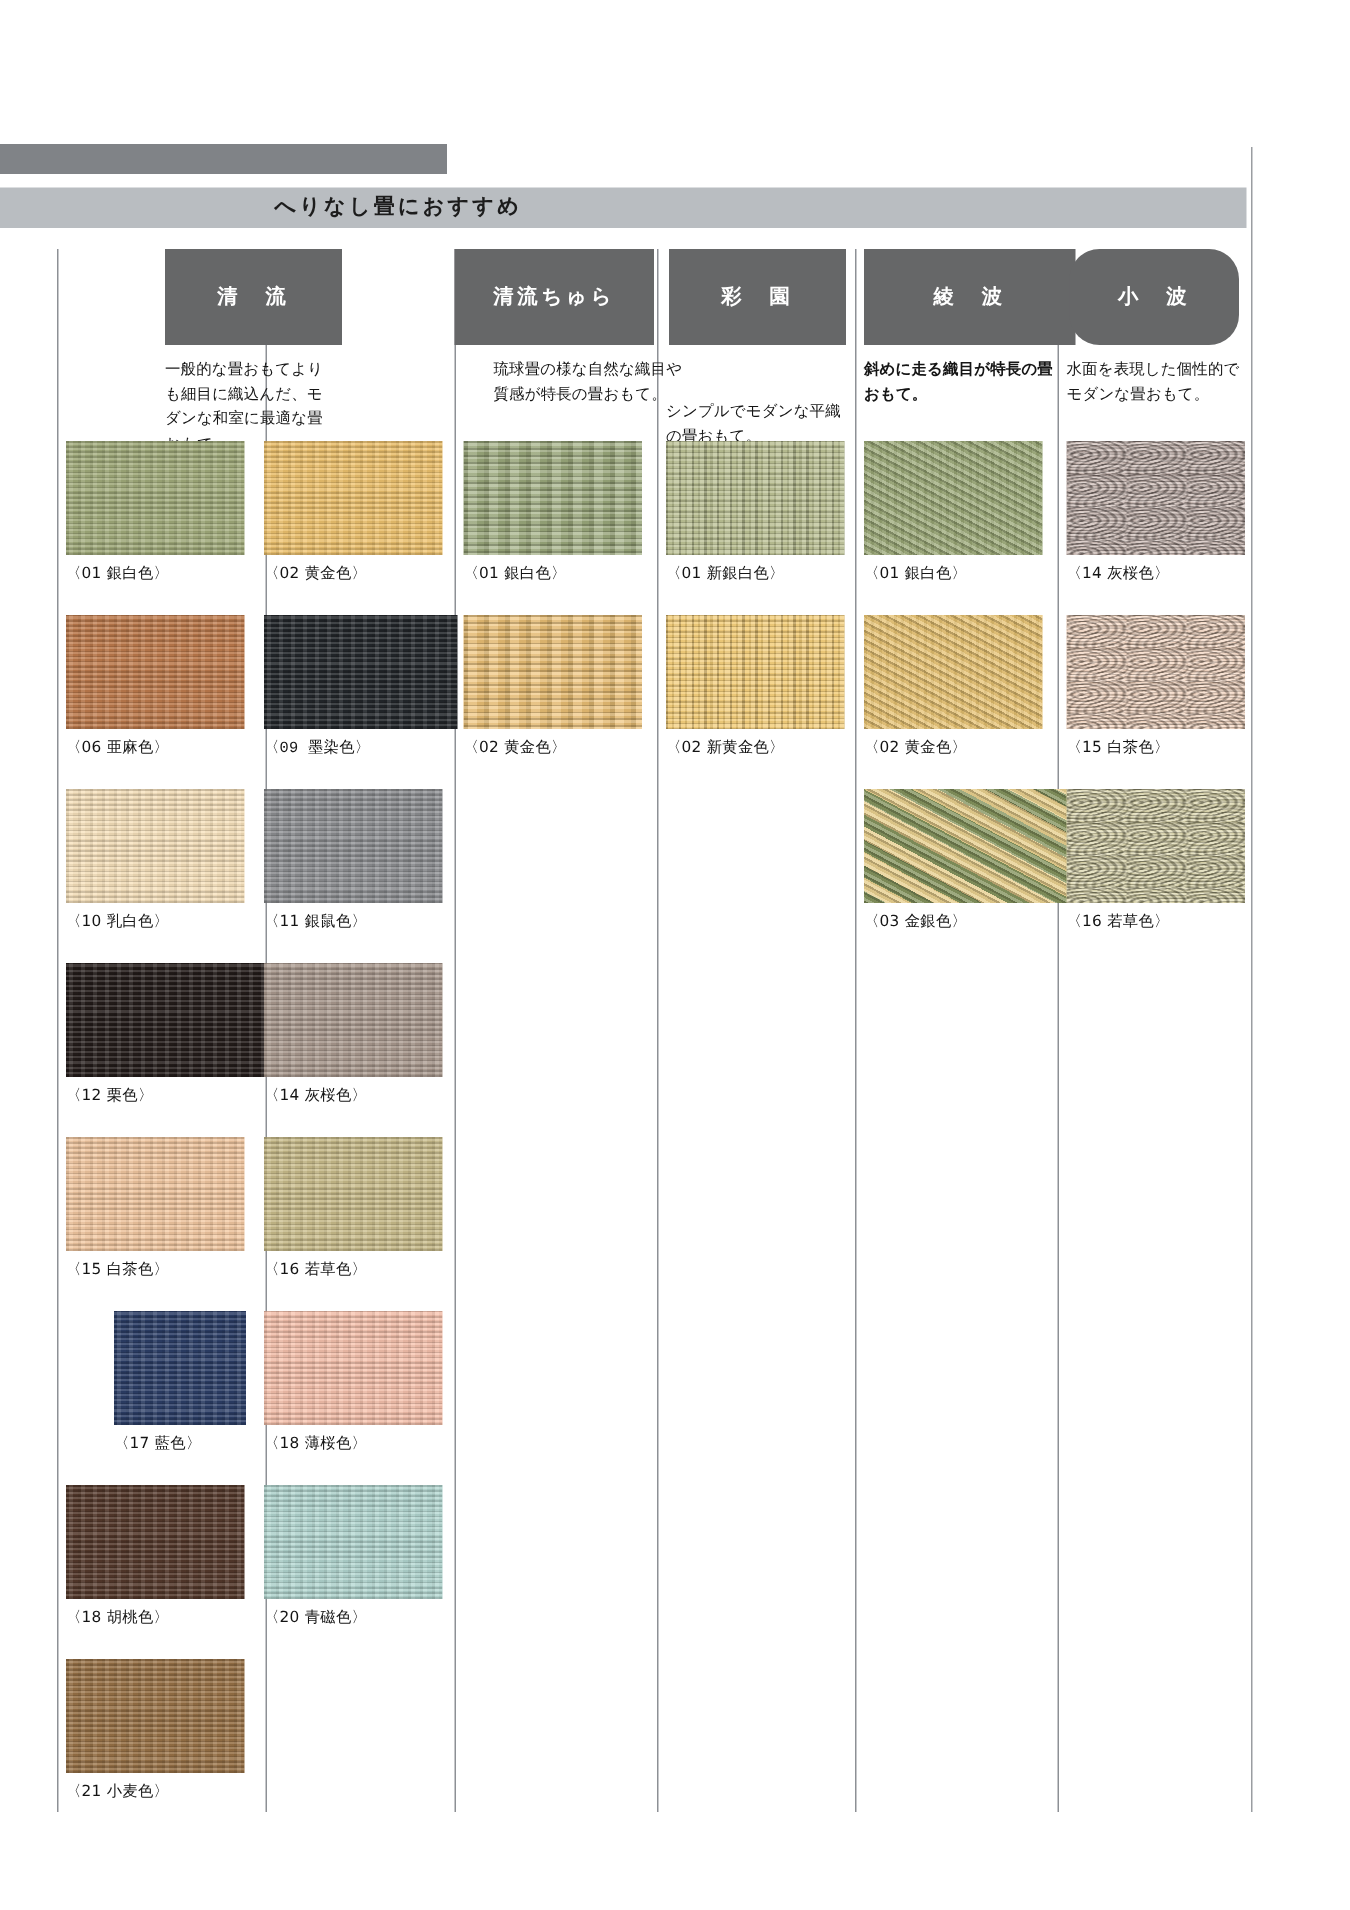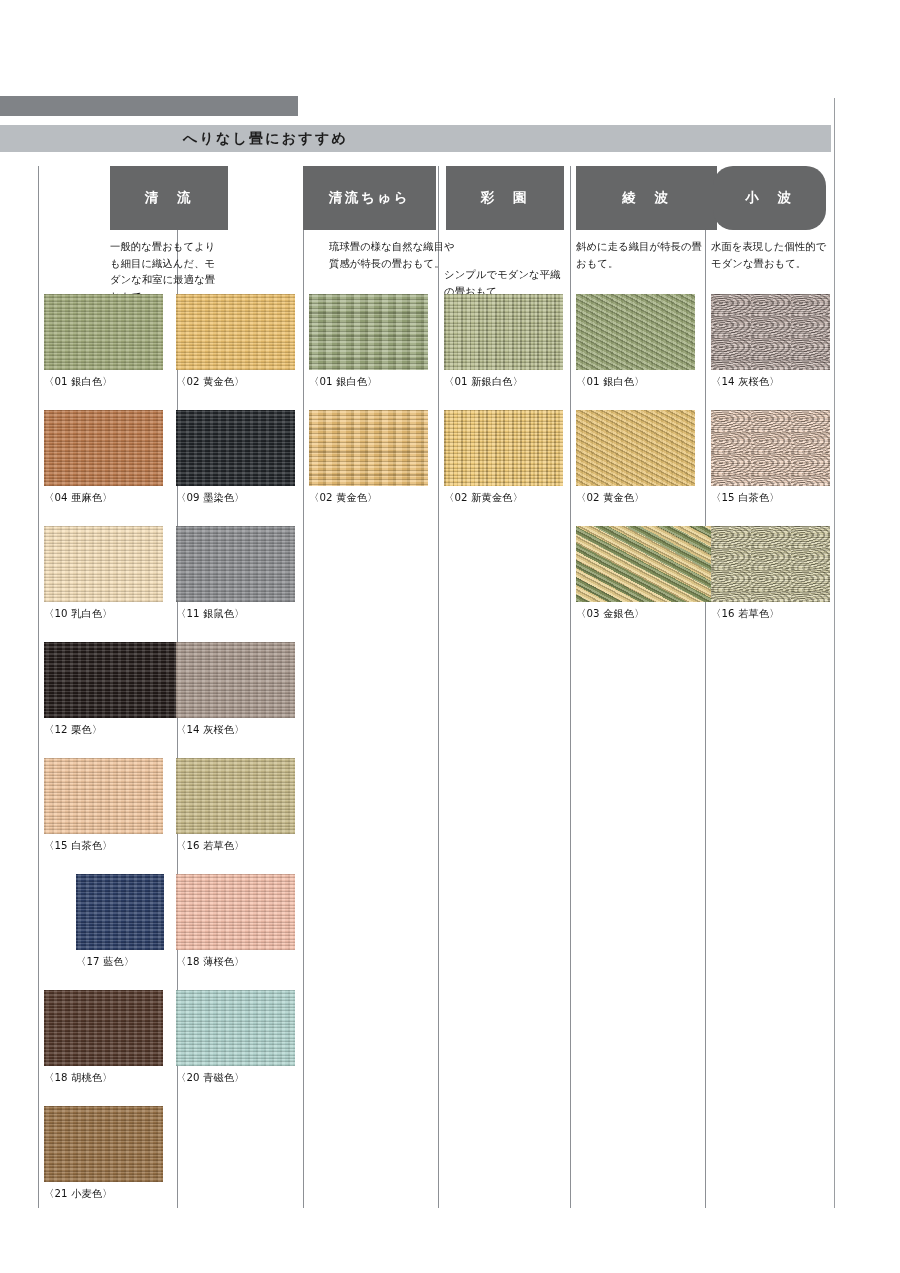--- a/index.html
+++ b/index.html
@@ -202,23 +202,23 @@
         <div class="swatch-cell" style="left: 132px; top: 0px; width: 119px;">
           <div class="swatch" style="background: rgb(240, 196, 111);">
             <div class="tex tex-fine"></div>
           </div>
           <div class="swatch-label">〈02 黄金色〉</div>
         </div>
         <div class="swatch-cell" style="left: 0px; top: 116px; width: 119px;">
           <div class="swatch" style="background: rgb(192, 124, 77);">
             <div class="tex tex-fine"></div>
           </div>
-          <div class="swatch-label">〈04 亜麻色〉</div>
-        </div>
-        <div class="swatch-cell" style="left: 132px; top: 116px; width: 119px;">
+          <div class="swatch-label">〈06 亜麻色〉</div>
+        </div>
+        <div class="swatch-cell" style="left: 132px; top: 116px; width: 129px; font-family: Liberation Mono, monospace;">
           <div class="swatch" style="background: rgb(35, 39, 43);">
             <div class="tex tex-fine"></div>
           </div>
           <div class="swatch-label">〈09 墨染色〉</div>
         </div>
         <div class="swatch-cell" style="left: 0px; top: 232px; width: 119px;">
           <div class="swatch" style="background: rgb(248, 226, 188);">
             <div class="tex tex-fine"></div>
           </div>
           <div class="swatch-label">〈10 乳白色〉</div>
@@ -316,21 +316,21 @@
         <div class="swatch-cell" style="left: 0px; top: 116px; width: 119px;">
           <div class="swatch" style="background: rgb(242, 203, 116);">
             <div class="tex tex-flat"></div>
           </div>
           <div class="swatch-label">〈02 新黄金色〉</div>
         </div>
       </div>
     </div>
     <div class="column" style="left: 570px; width: 135px;">
       <div class="col-header" style="left: 6px; width: 141px; text-align: right;">綾　波</div>
-      <div class="col-desc" style="left: 6px; width: 127px;">斜めに走る織目が特長の畳おもて。</div>
+      <div class="col-desc" style="left: 6px; width: 127px; font-weight: bold;">斜めに走る織目が特長の畳おもて。</div>
       <div class="swatch-grid" style="left: 6px; top: 128px;">
         <div class="swatch-cell" style="left: 0px; top: 0px; width: 119px;">
           <div class="swatch" style="background: rgb(154, 168, 118);">
             <div class="tex tex-diag"></div>
           </div>
           <div class="swatch-label">〈01 銀白色〉</div>
         </div>
         <div class="swatch-cell" style="left: 0px; top: 116px; width: 119px;">
           <div class="swatch" style="background: rgb(231, 194, 113);">
             <div class="tex tex-diag"></div>

